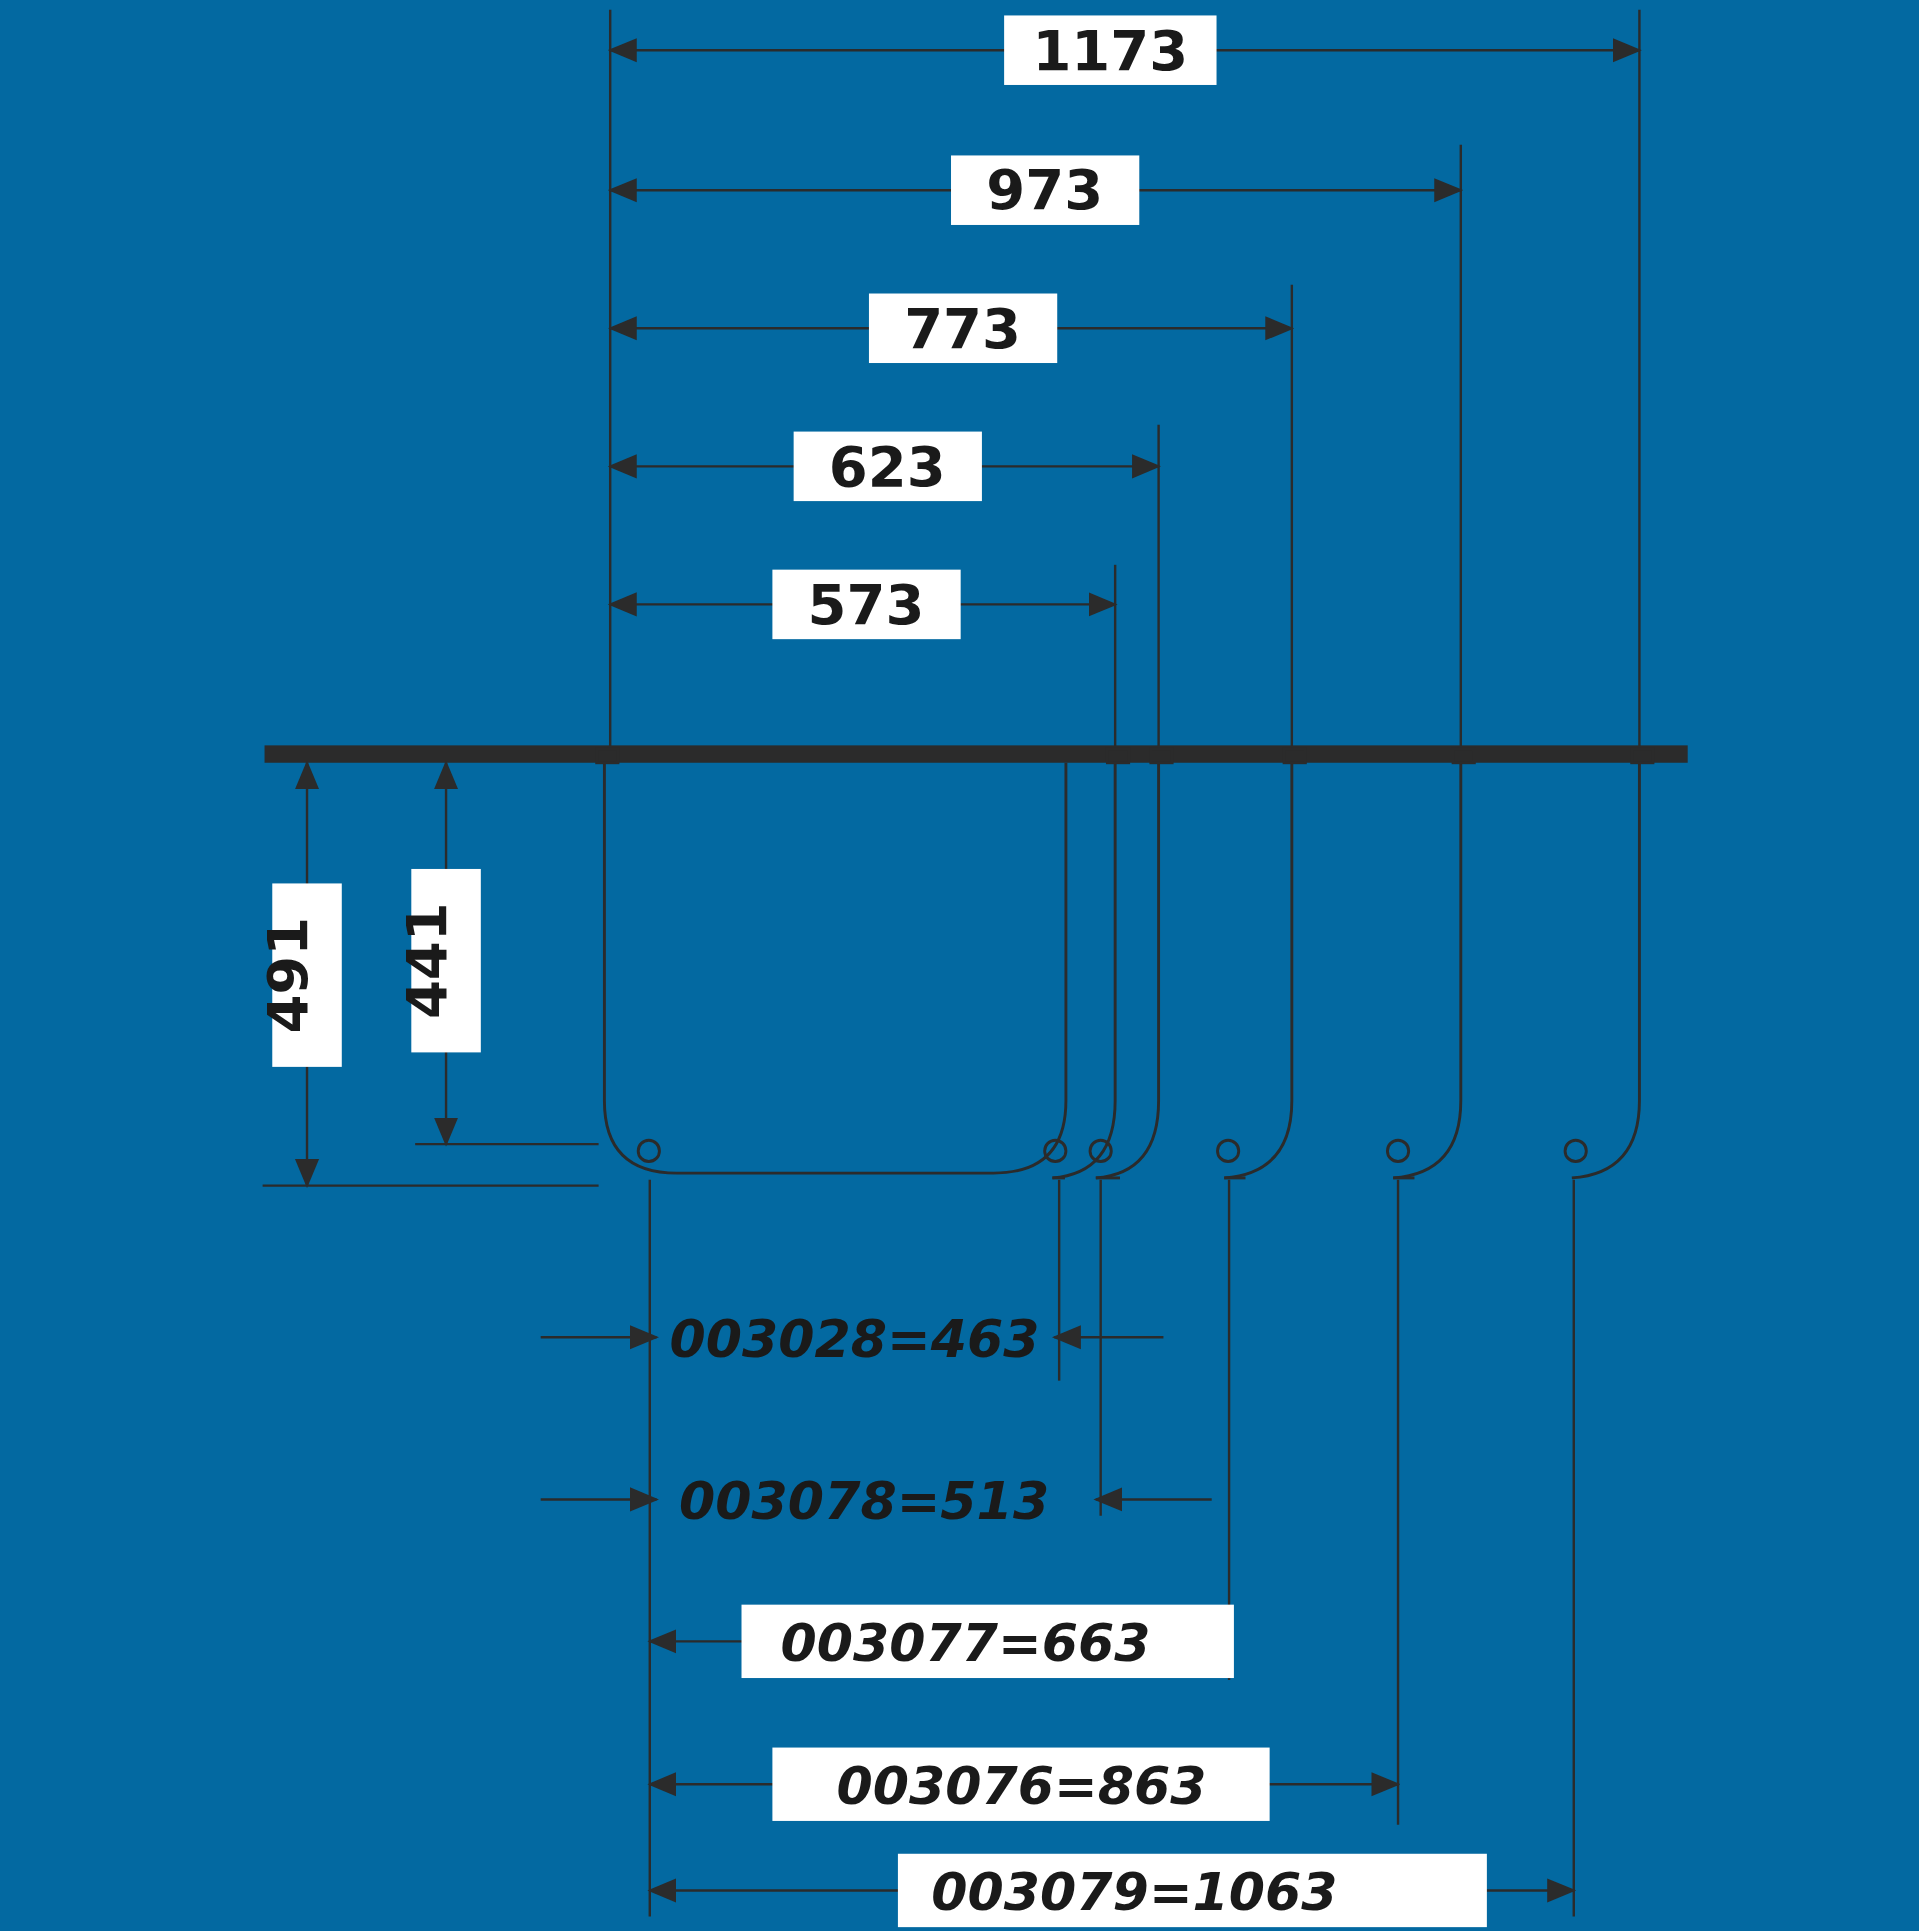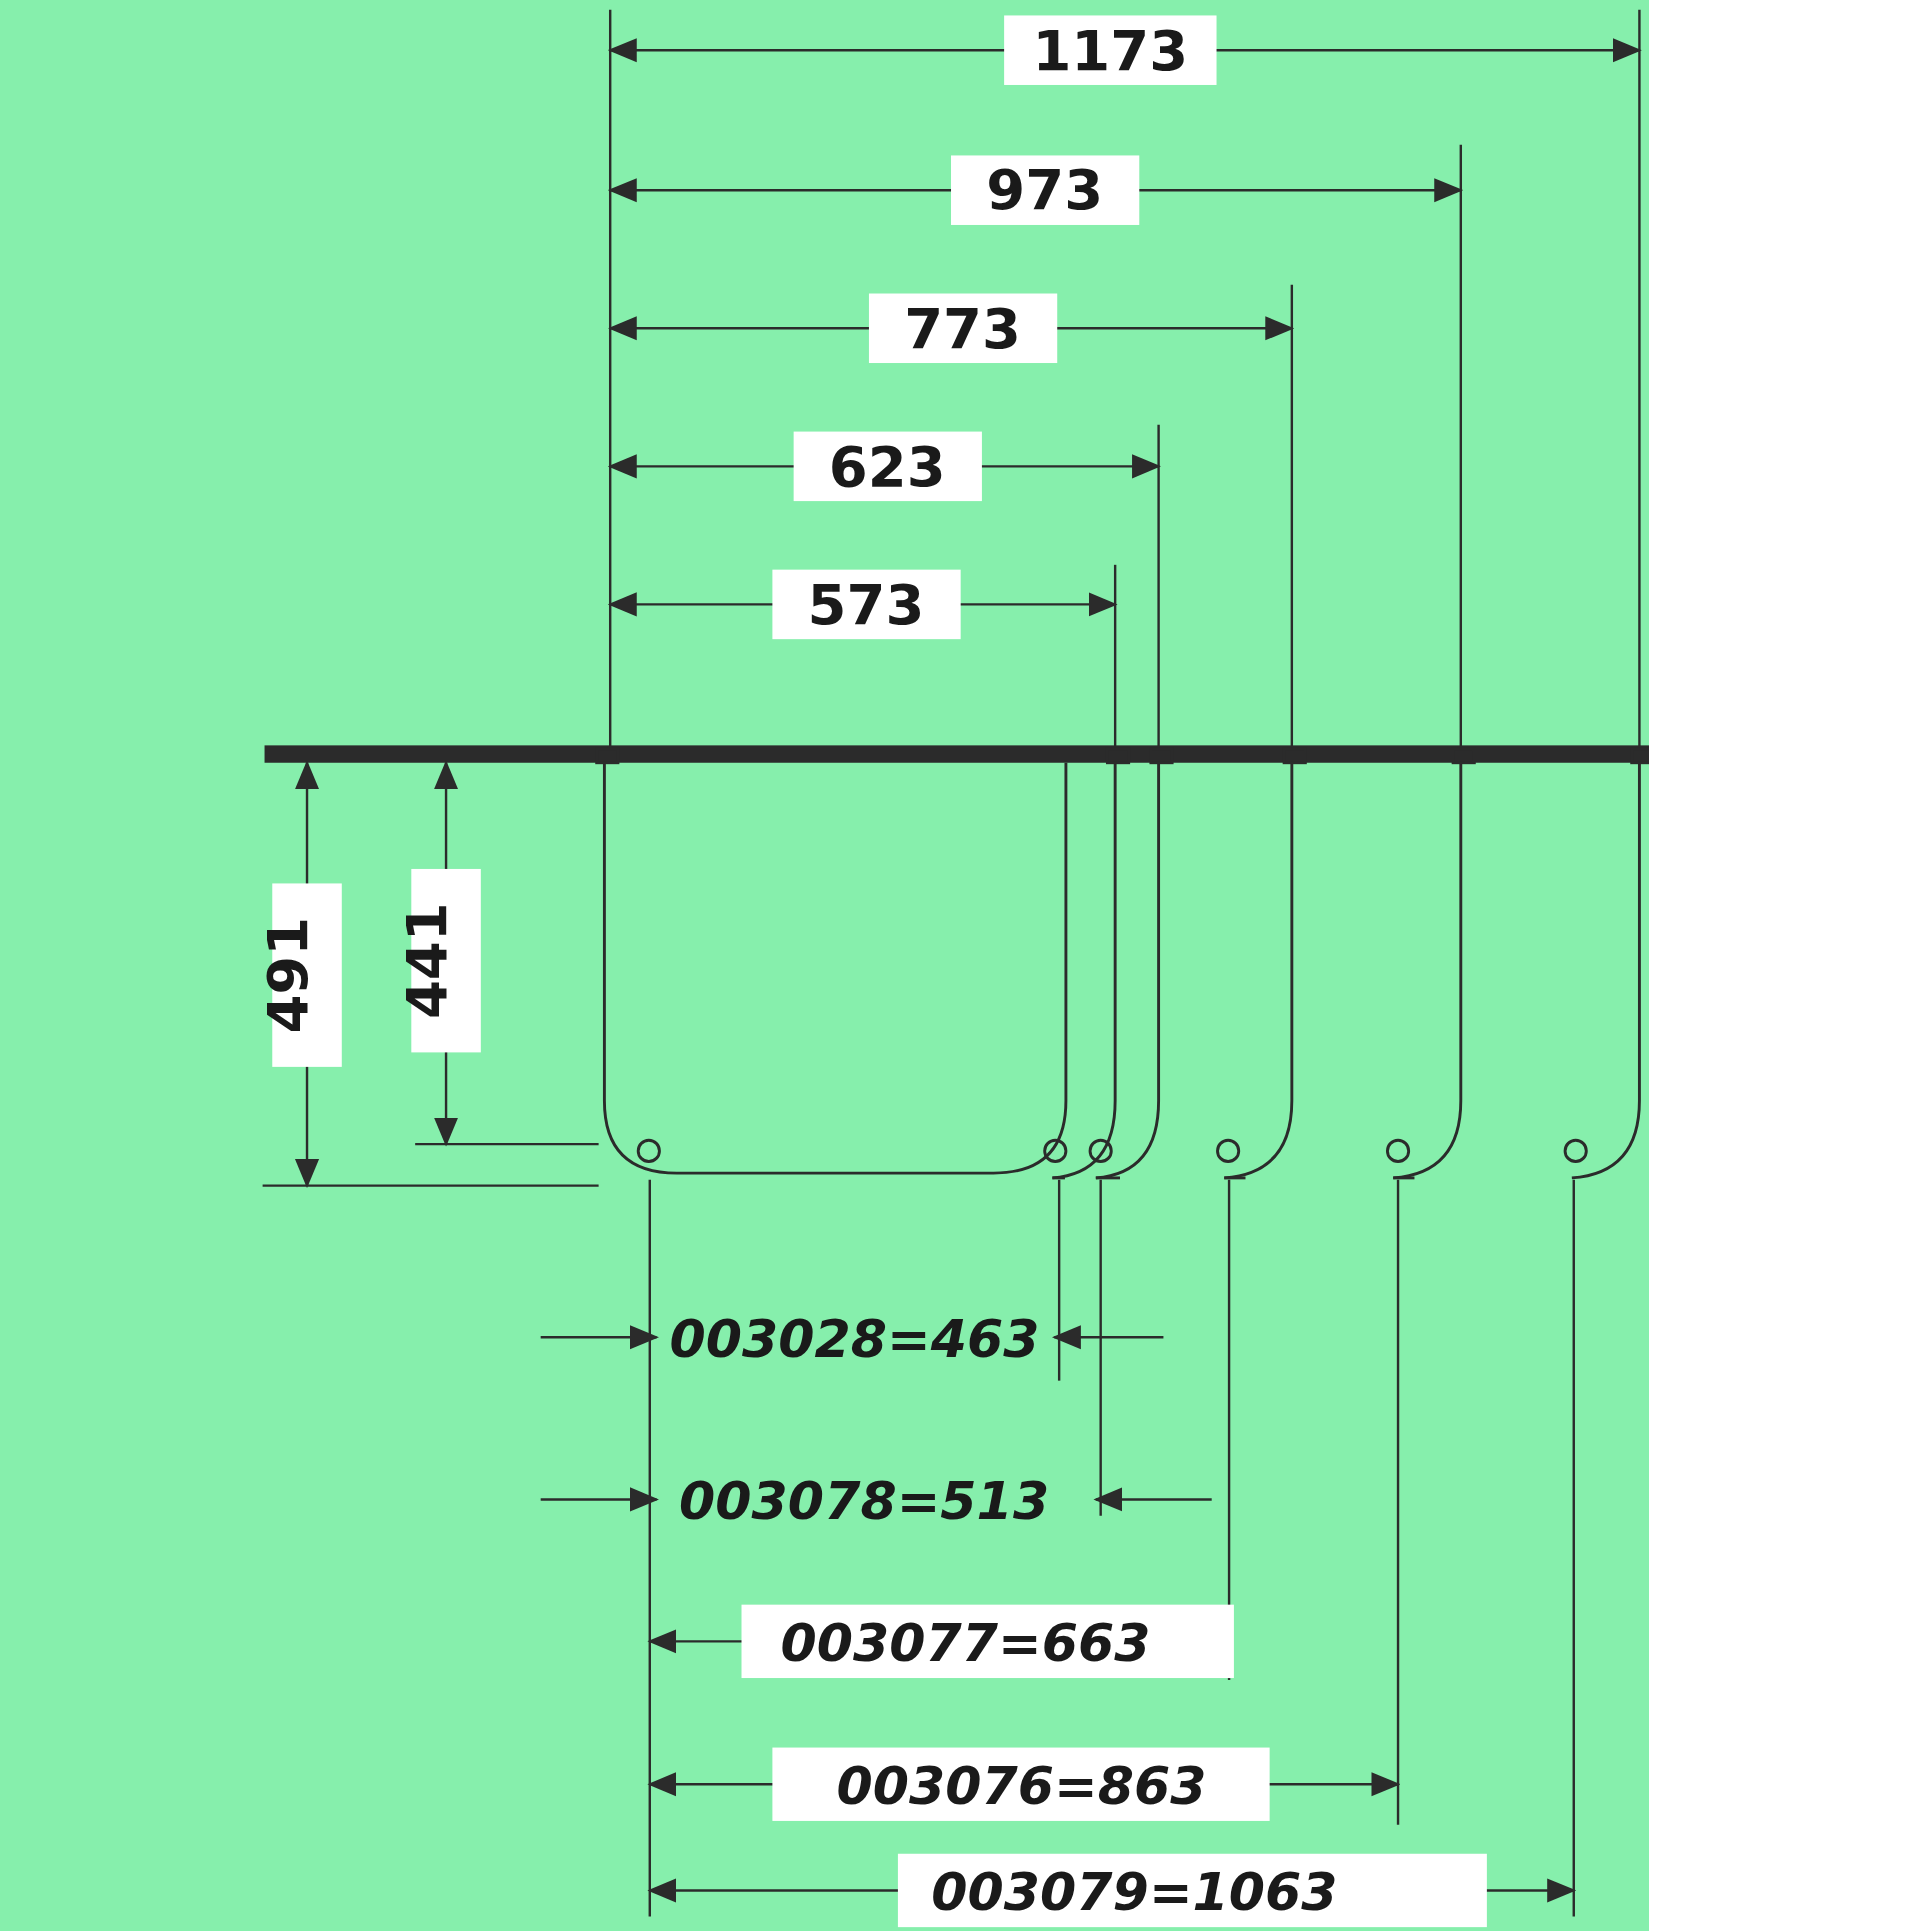--- a/index.html
+++ b/index.html
@@ -2,23 +2,23 @@
 <html><head>
 <meta charset="utf-8">
 <style>
   html, body {
     margin: 0;
     padding: 0;
     background: #ffffff;
   }
   #root {
     position: relative;
-    width: 1649px;
+    width: 1919px;
     height: 1931px;
-    background: #86efac;
+    background: #0369a1;
     font-family: "DejaVu Sans", sans-serif;
     overflow: hidden;
   }
   svg#drawing {
     position: absolute;
     left: 0;
     top: 0;
     width: 1931px;
     height: 1931px;
   }

